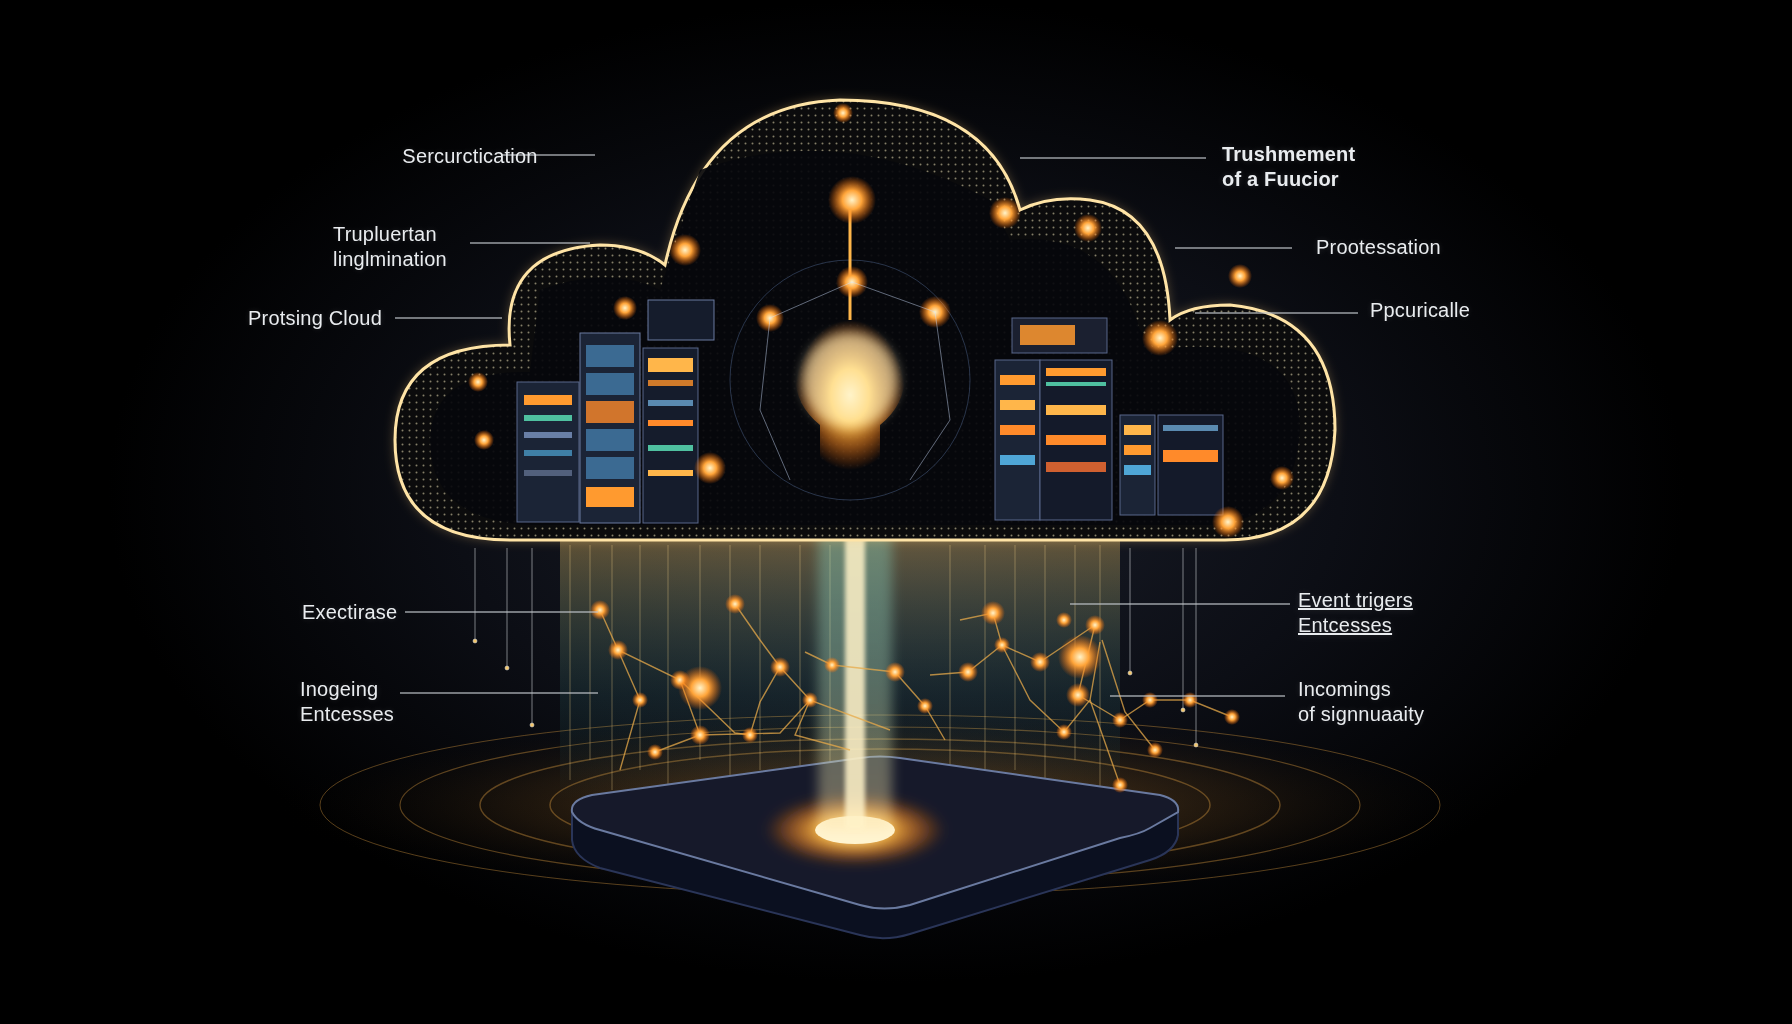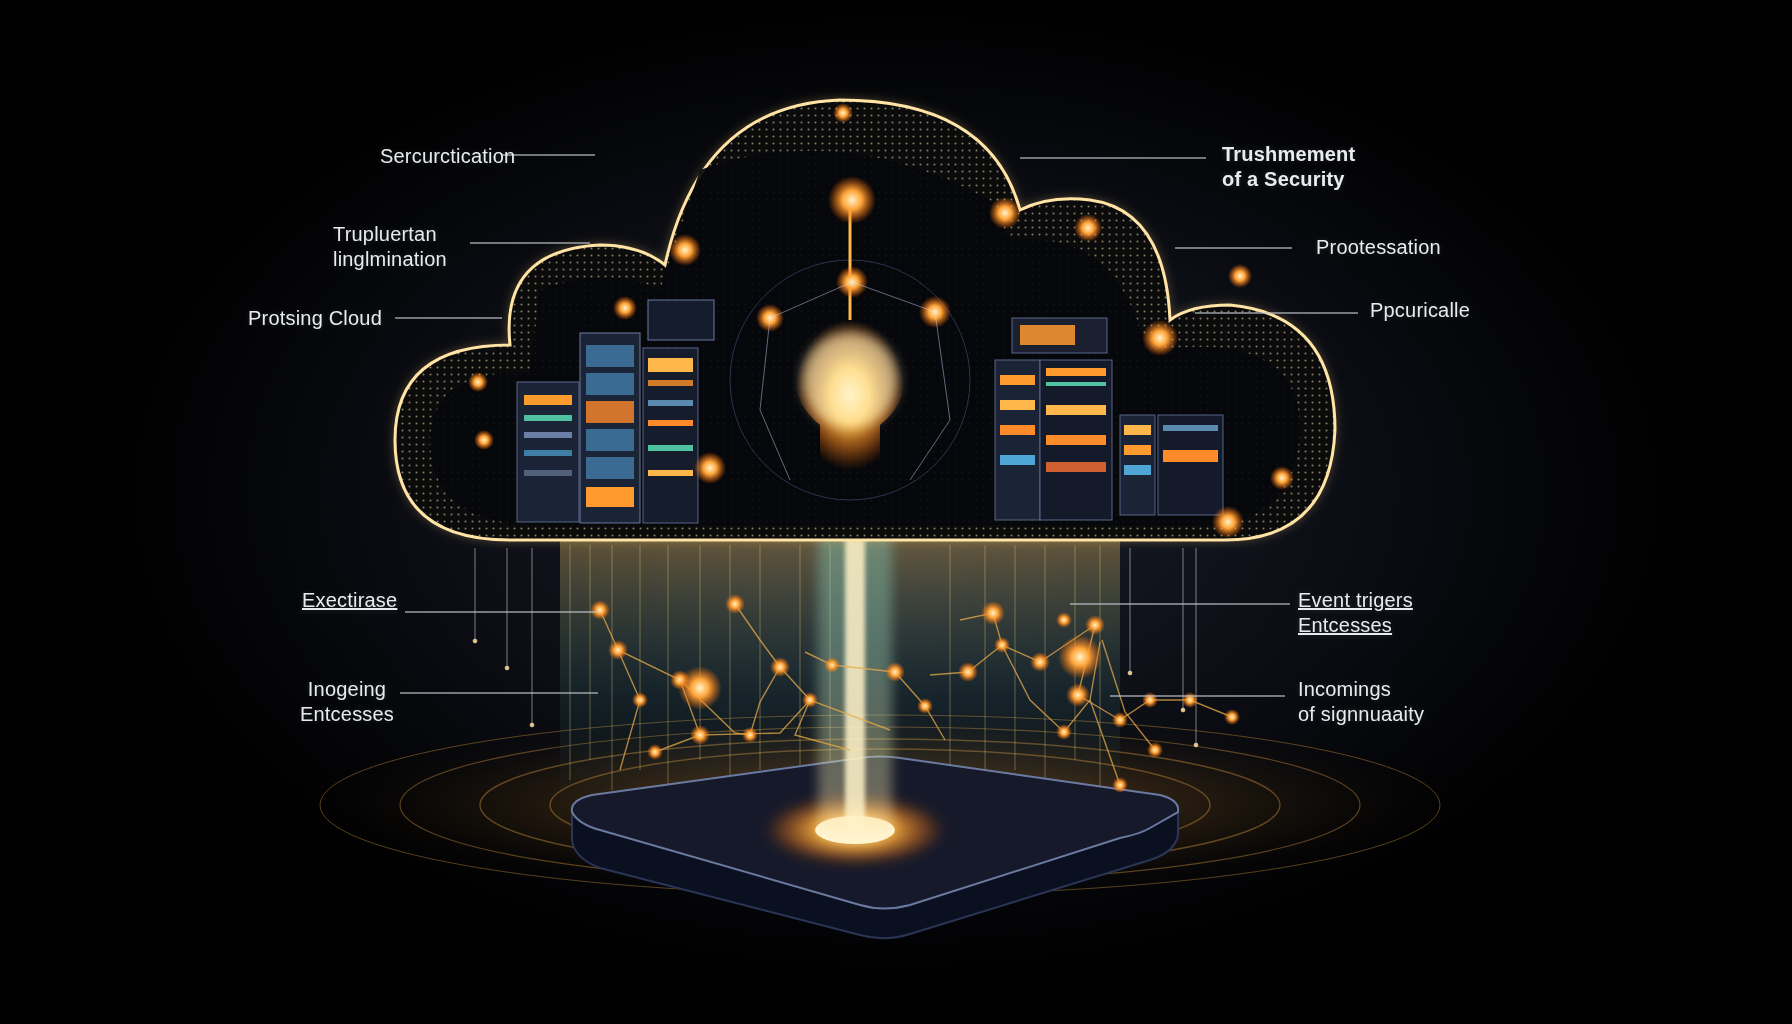--- a/index.html
+++ b/index.html
@@ -1,20 +1,20 @@
 <!DOCTYPE html>
 <html><head>
 <meta charset="utf-8">
 <style>
   html,body{margin:0;padding:0;background:#000;}
   body{width:1792px;height:1024px;overflow:hidden;position:relative;font-family:"Liberation Sans",sans-serif;}
   .stage{position:absolute;inset:0;background:radial-gradient(ellipse 55% 60% at 50% 48%, #1a1e2a 0%, #0c0e15 45%, #000 80%);}
   svg.art{position:absolute;left:0;top:0;width:1792px;height:1024px;}
   .label{position:absolute;color:#e9ecef;font-size:20px;line-height:25px;letter-spacing:0.2px;white-space:nowrap;text-shadow:0 0 6px rgba(255,255,255,0.15);}
-  .label.right-align{text-align:left;}
+  .label.right-align{text-align:center;}
   .label span{display:block;}
 </style>
 </head>
 <body>
 
 <div class="stage">
   <svg class="art" viewBox="0 0 1792 1024">
     <defs>
       <radialGradient id="gGlow" cx="50%" cy="50%" r="50%">
         <stop offset="0%" stop-color="#fff6d8"></stop>
@@ -259,31 +259,31 @@
   <div class="label right-align" style="left:380px;top:144px;width:180px;">
     <span>Sercurctication</span>
   </div>
   <div class="label" style="left:333px;top:222px;">
     <span>Trupluertan</span>
     <span>linglmination</span>
   </div>
   <div class="label" style="left:248px;top:306px;text-align:center;">
     <span>Protsing Cloud</span>
   </div>
-  <div class="label" style="left:302px;top:588px;text-decoration:underline;">
+  <div class="label" style="left:302px;top:600px;">
     <span>Exectirase</span>
   </div>
-  <div class="label" style="left:300px;top:677px;text-align:center;">
+  <div class="label" style="left:300px;top:677px;">
     <span>Inogeing</span>
     <span>Entcesses</span>
   </div>
 
   <div class="label" style="left:1222px;top:142px;font-weight:bold;">
     <span>Trushmement</span>
-    <span>of a Security</span>
+    <span>of a Fuucior</span>
   </div>
   <div class="label" style="left:1300px;top:235px;margin-left:16px;">
     <span>Prootessation</span>
   </div>
   <div class="label" style="left:1370px;top:298px;">
     <span>Ppcuricalle</span>
   </div>
   <div class="label" style="left:1298px;top:588px;text-decoration:underline;">
     <span>Event trigers</span>
     <span>Entcesses</span>

